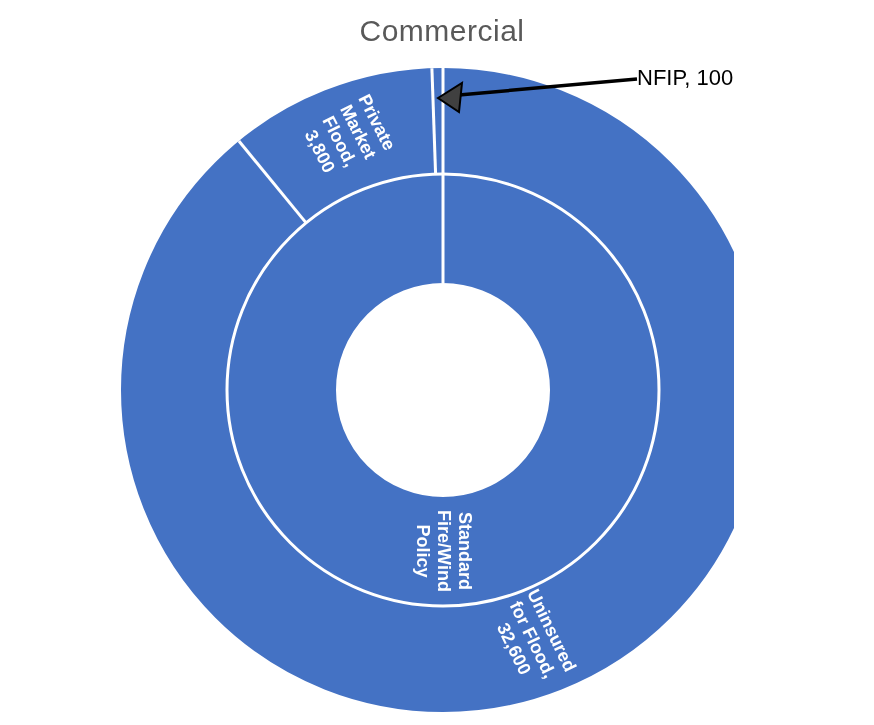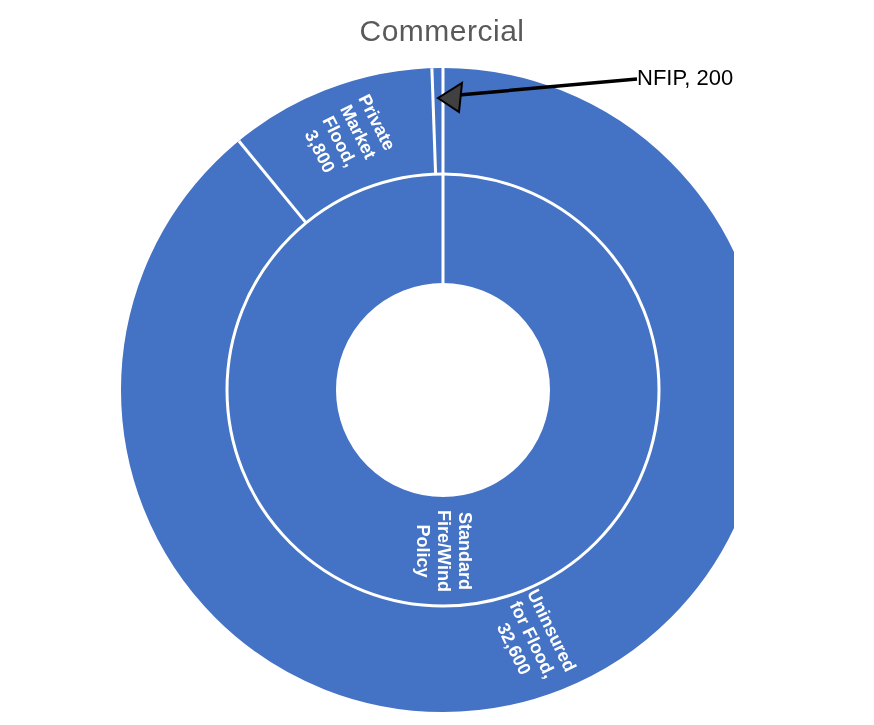--- a/index.html
+++ b/index.html
@@ -74,15 +74,15 @@
 3,800</div>
 
   <div class="seg-label lbl-uninsured">Uninsured
 for Flood,
 32,600</div>
 
   <div class="seg-label lbl-inner">Standard
 Fire/Wind
 Policy</div>
 
-  <div class="callout-label">NFIP, 200</div>
+  <div class="callout-label">NFIP, 100</div>
 
 </div>
 
 </body></html>

